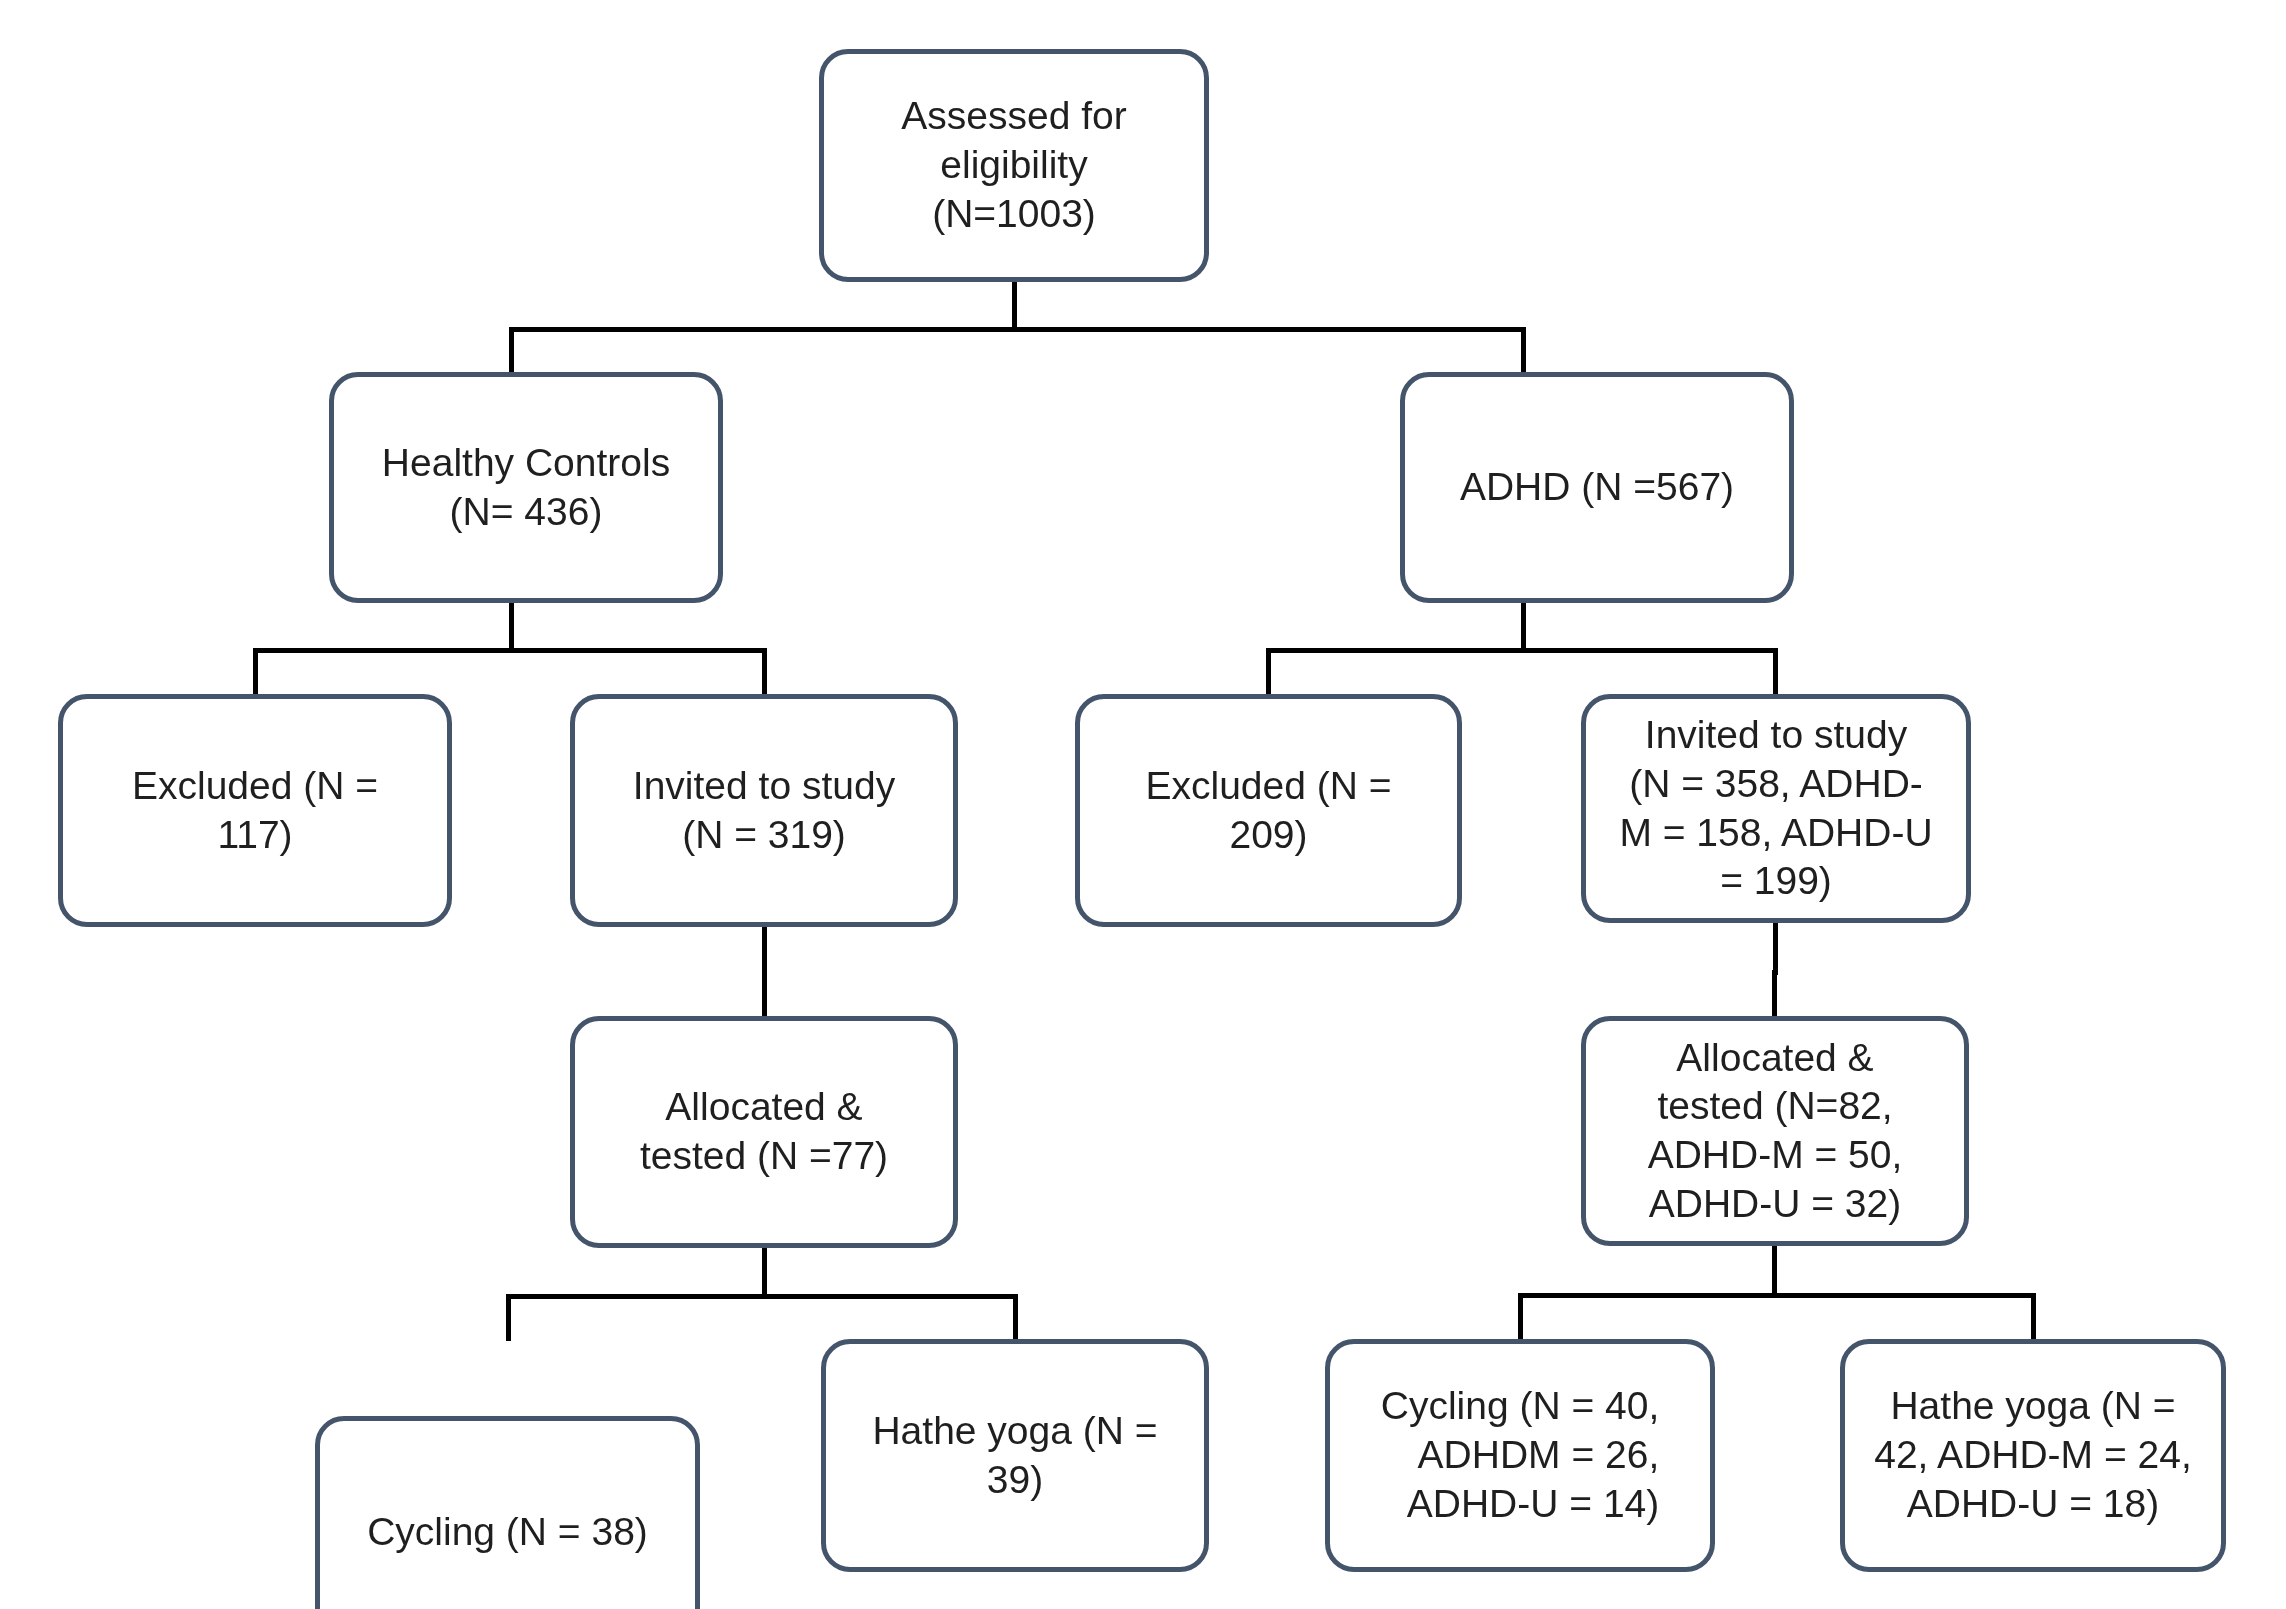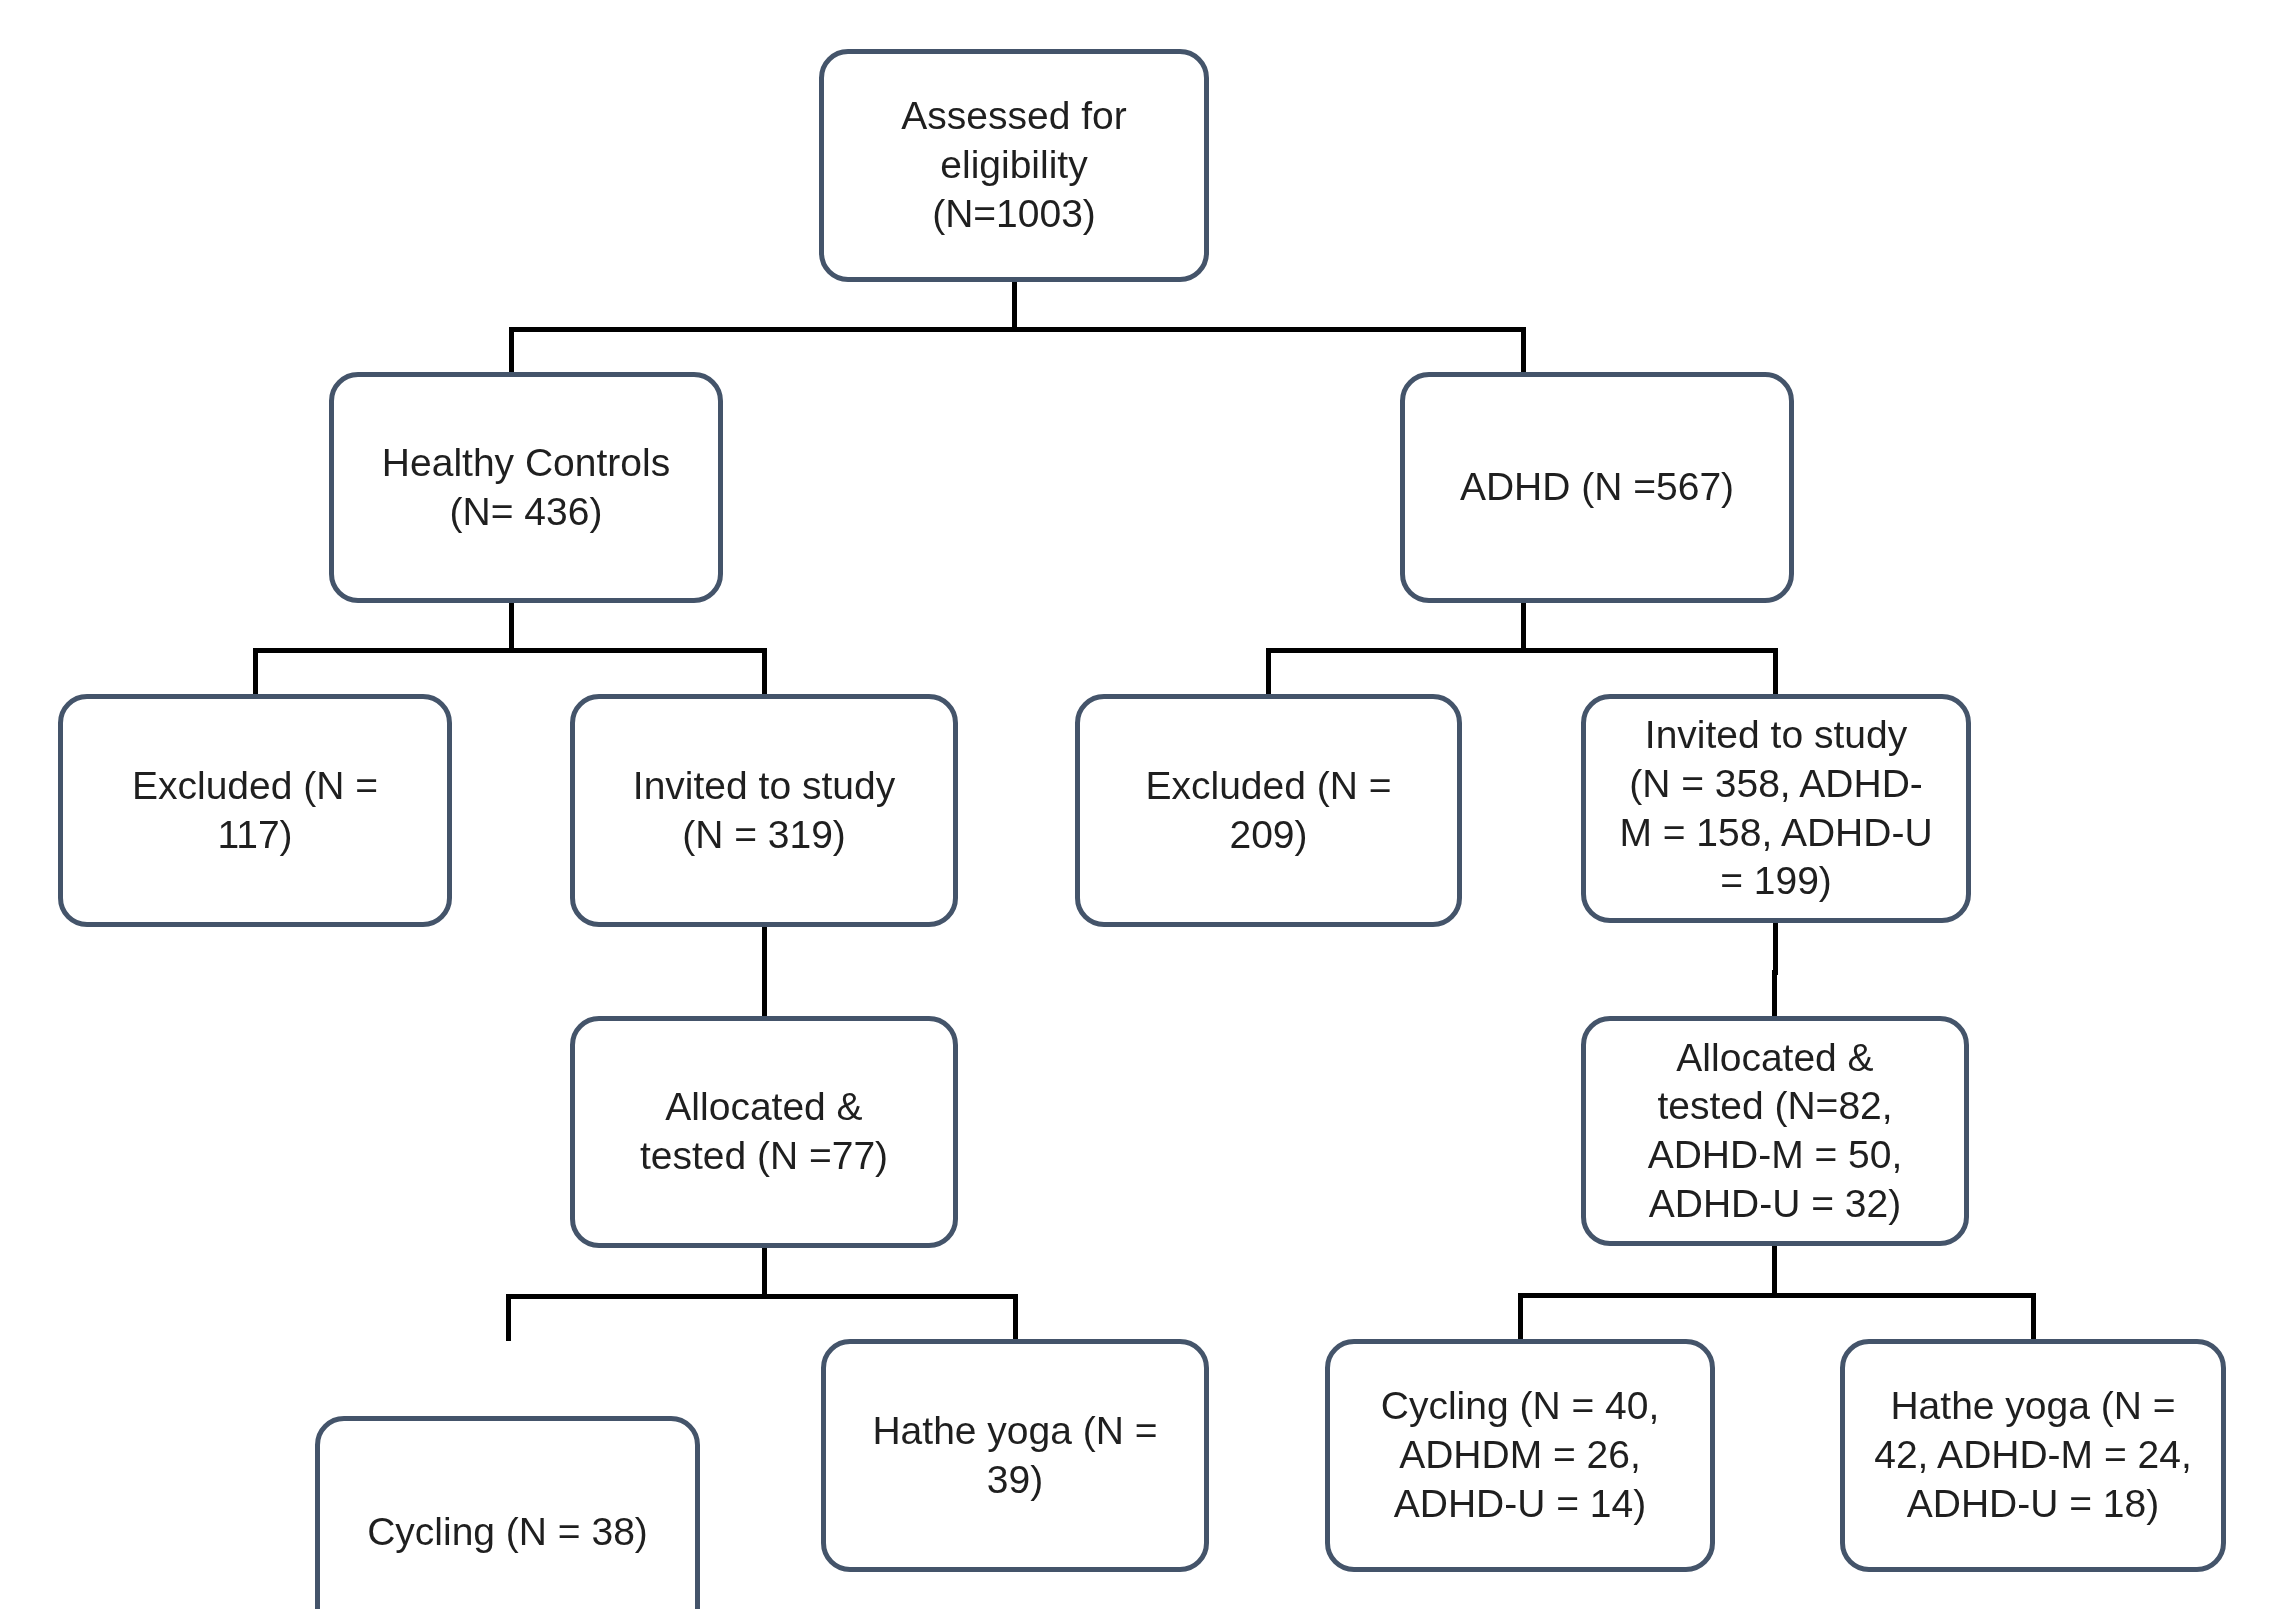--- a/index.html
+++ b/index.html
@@ -44,21 +44,21 @@
   .n-healthy        { left: 313px;  top: 372px;  width: 394px; height: 231px; margin-left: 16px; }
   .n-adhd           { left: 1400px; top: 372px;  width: 394px; height: 231px; }
   .n-excluded-hc    { left: 58px;   top: 694px;  width: 394px; height: 233px; }
   .n-invited-hc     { left: 570px;  top: 694px;  width: 388px; height: 233px; }
   .n-excluded-adhd  { left: 1075px; top: 694px;  width: 387px; height: 233px; }
   .n-invited-adhd   { left: 1581px; top: 694px;  width: 390px; height: 229px; }
   .n-allocated-hc   { left: 570px;  top: 1016px; width: 388px; height: 232px; }
   .n-allocated-adhd { left: 1581px; top: 1016px; width: 388px; height: 230px; }
   .n-cycling-hc     { left: 315px;  top: 1416px; width: 385px; height: 233px; }
   .n-yoga-hc        { left: 821px;  top: 1339px; width: 388px; height: 233px; }
-  .n-cycling-adhd   { left: 1325px; top: 1339px; width: 390px; height: 233px; }
+  .n-cycling-adhd   { left: 1325px; top: 1339px; width: 390px; height: 233px; text-align: right; }
   .n-yoga-adhd      { left: 1840px; top: 1339px; width: 386px; height: 233px; }
 </style>
 </head>
 <body>
 
 <div id="diagram">
 
   <div class="box n-assessed">
     <span class="label">Assessed for
 eligibility

